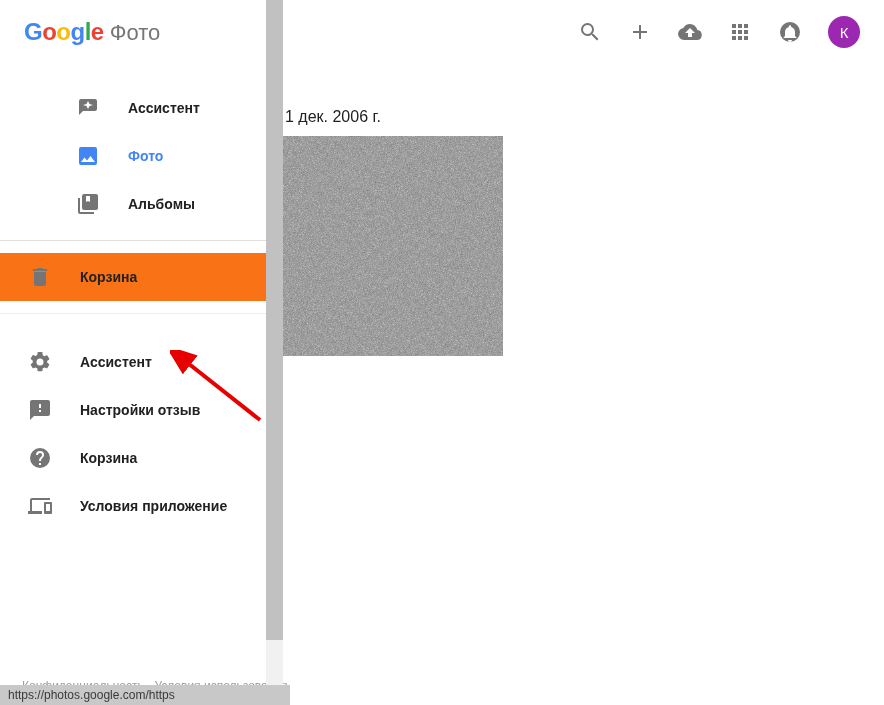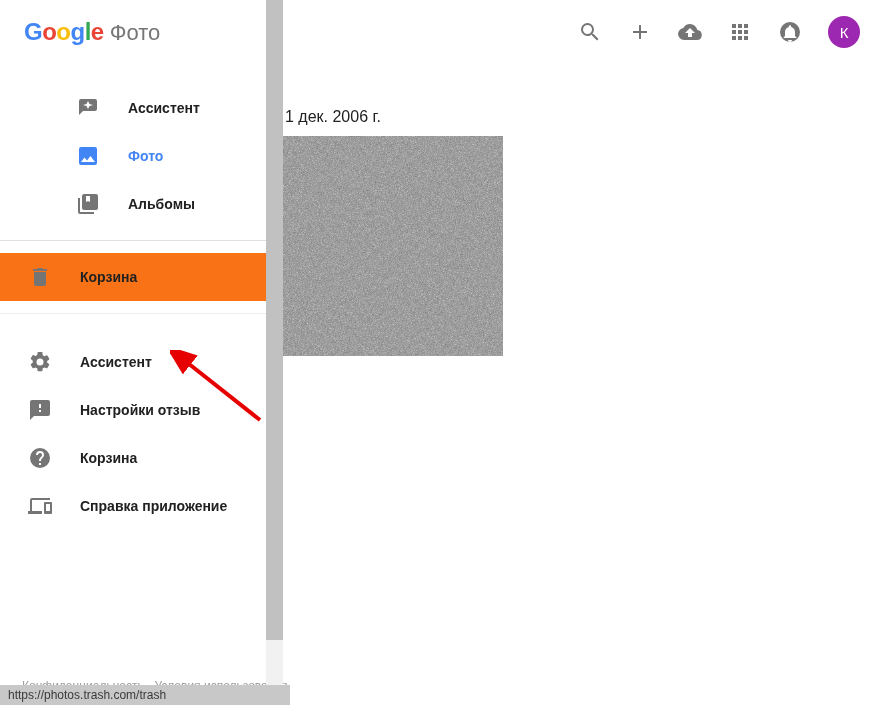--- a/index.html
+++ b/index.html
@@ -222,21 +222,21 @@
           </svg>
       </span>
       <span>Корзина</span>
     </div>
     <div class="nav-item">
       <span class="icon" style="color:#757575">
         <svg viewBox="0 0 24 24">
             <path d="M4 6h18V4H4a2 2 0 0 0-2 2v11H0v3h14v-3H4V6zm19 2h-6a1 1 0 0 0-1 1v10a1 1 0 0 0 1 1h6a1 1 0 0 0 1-1V9a1 1 0 0 0-1-1zm-1 9h-4v-7h4v7z"></path>
           </svg>
       </span>
-      <span>Справка приложение</span>
+      <span>Условия приложение</span>
     </div>
   </div>
 
   <div style="flex:1"></div>
 
   <div class="footer-links">
     <span>Конфиденциальность</span><span> · </span><span>Условия использования</span>
   </div>
 </div>
 
@@ -289,14 +289,14 @@
 <svg class="arrow" width="110" height="80">
   <defs>
     <marker id="ah" markerWidth="10" markerHeight="10" refX="2" refY="3" orient="auto">
       <path d="M0,0 L0,6 L8,3 z" fill="#e60000"></path>
     </marker>
   </defs>
   <line x1="90" y1="70" x2="14" y2="10" stroke="#e60000" stroke-width="4" marker-end="url(#ah)"></line>
 </svg>
 
 <div class="status-bar">
-  <span>https://photos.trash.com/trash</span>
+  <span>https://photos.google.com/https</span>
 </div>
 
 </body></html>

